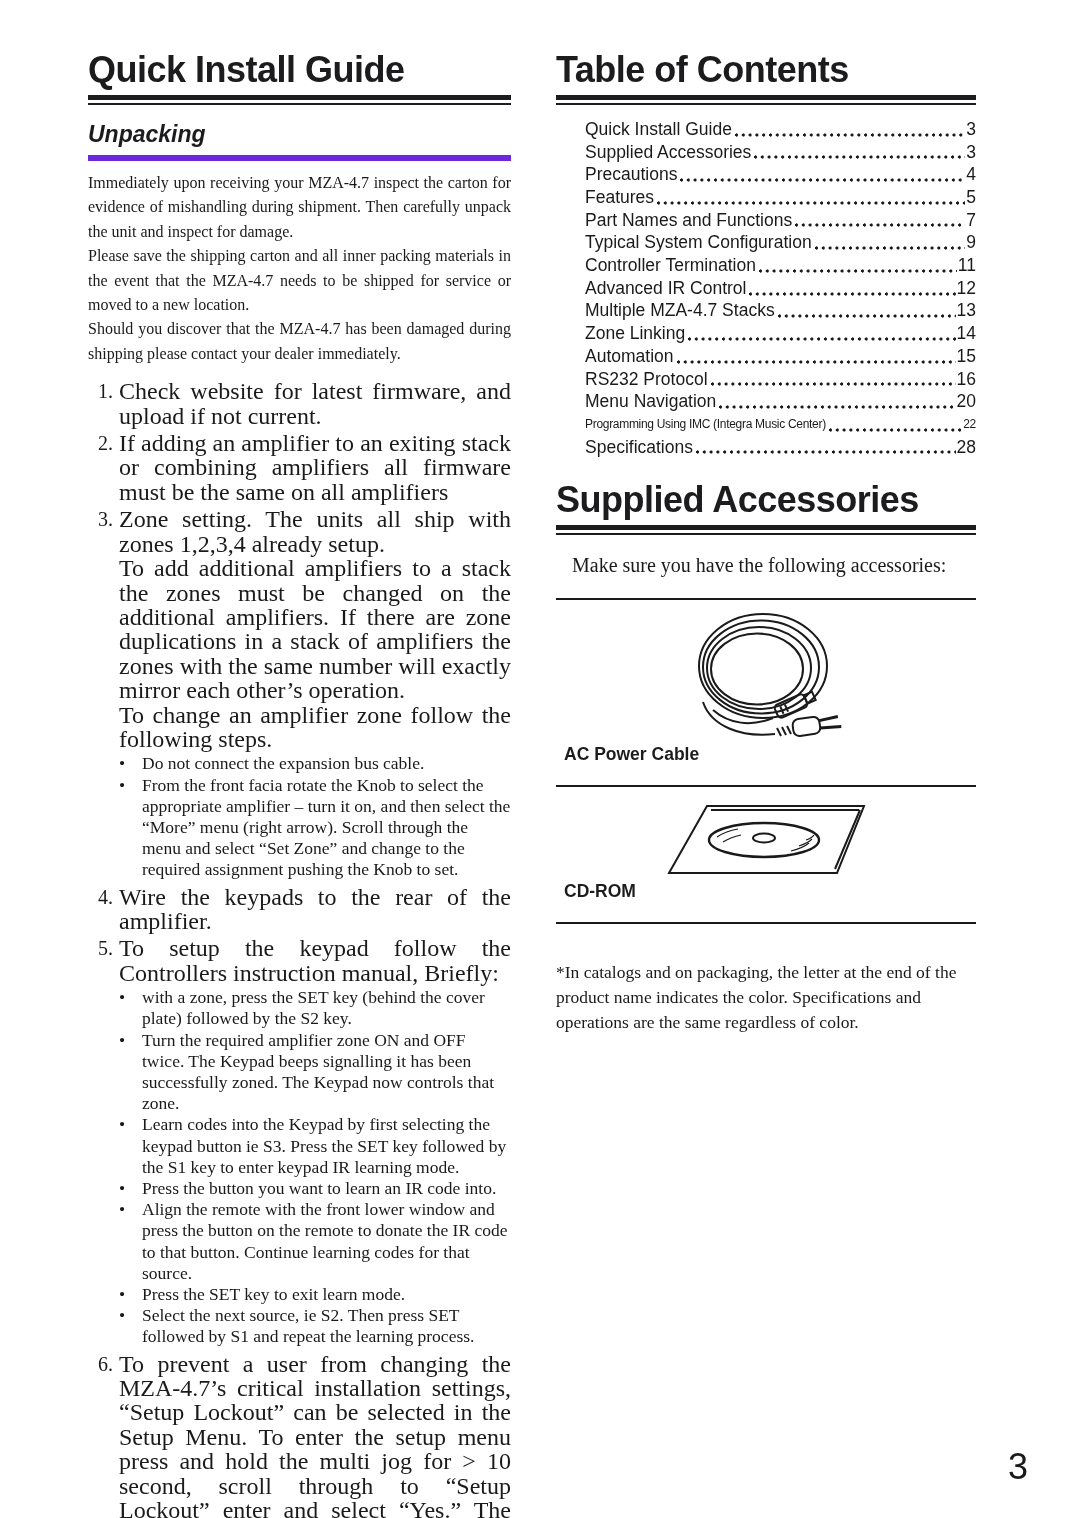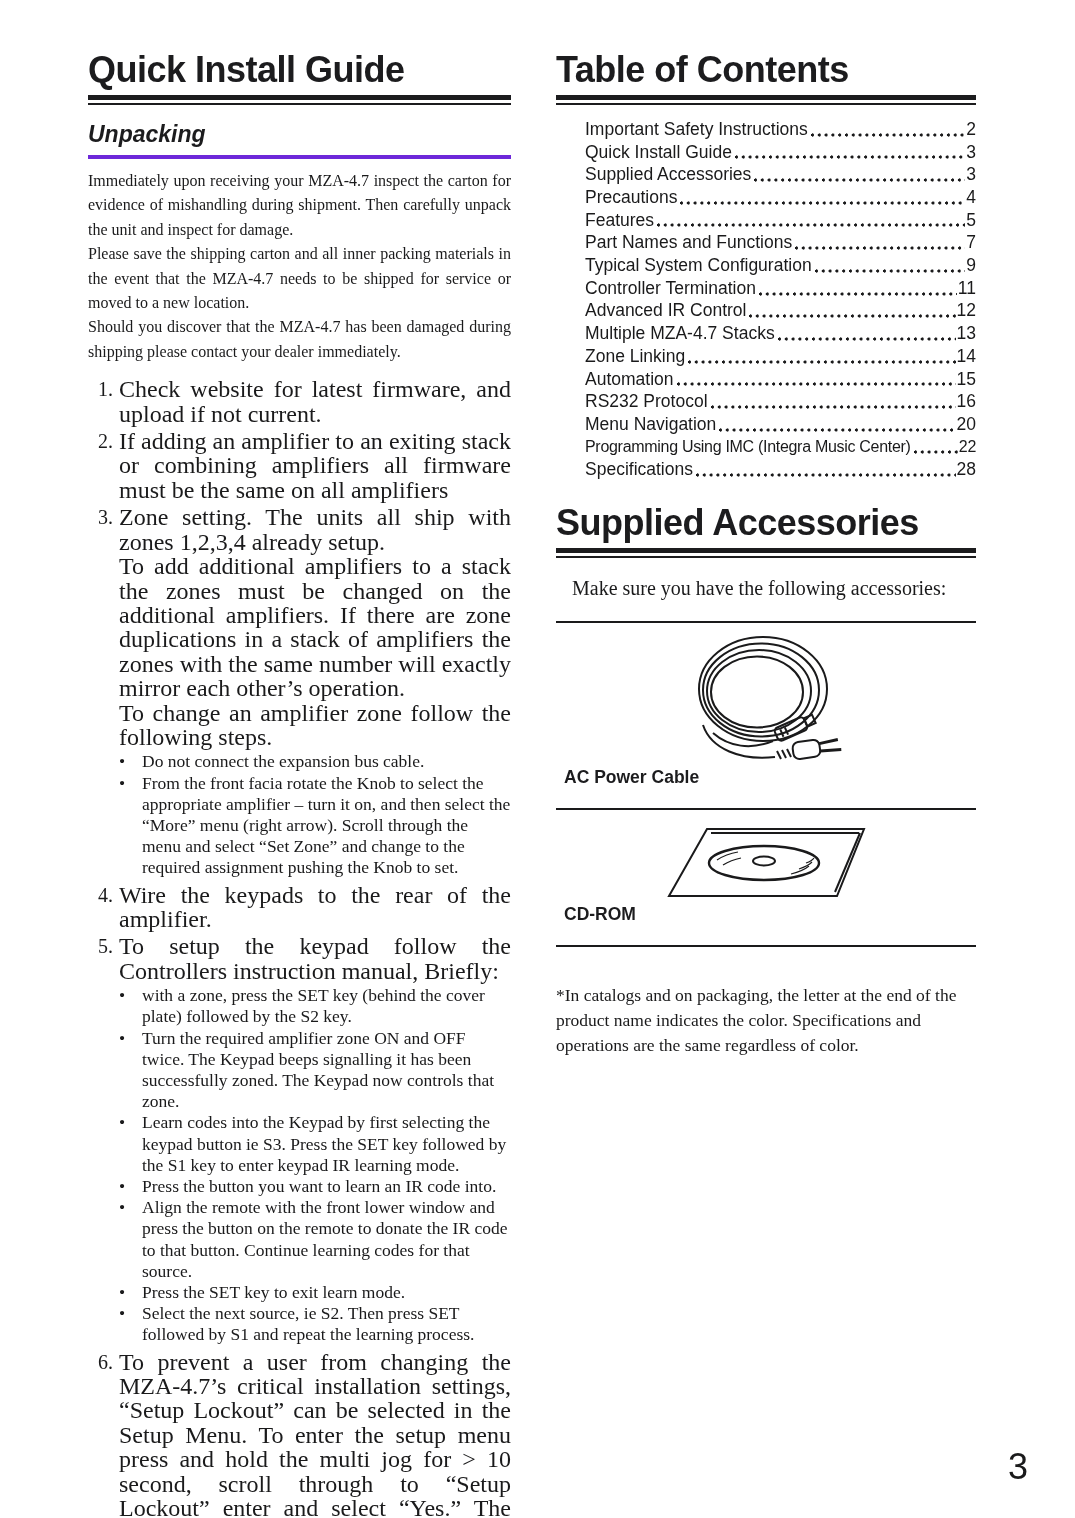--- a/index.html
+++ b/index.html
@@ -16,21 +16,21 @@
     margin:0; font-family:"Liberation Sans", sans-serif; font-weight:bold;
     font-size:36px; line-height:40px; letter-spacing:-0.5px; color:#1c1c1e;
   }
   .rule-double {
     height:3px; border-top:5px solid #1c1c1e; border-bottom:2px solid #1c1c1e;
     margin-top:5px;
   }
 
   
   .doc-h2 {
-    margin:16px 0 0; padding-bottom:8px; border-bottom:4px solid #6d28d9;
+    margin:16px 0 0; padding-bottom:8px; border-bottom:6px solid #6d28d9;
     font-family:"Liberation Sans", sans-serif; font-style:italic; font-weight:bold;
     font-size:23px; line-height:26px; color:#1c1c1e;
   }
   .intro-block { margin-top:10px; }
   .body-par { margin:0; font-size:16px; line-height:24.4px; text-align:justify; }
   .steps { margin-top:13px; }
   .step { display:flex; margin-top:3px; }
   .step-num {
     flex:0 0 31px; box-sizing:border-box; padding-left:10px;
     font-size:20px; line-height:24.4px;
@@ -42,21 +42,21 @@
   .bullet-glyph { flex:0 0 23px; }
   .bullet-text { flex:1 1 auto; min-width:0; text-align:left; }
 
   
   .toc-list { margin-top:13px; }
   .toc-row {
     display:flex; align-items:flex-end; padding-left:29px;
     font-family:"Liberation Sans", sans-serif; font-size:17.5px; line-height:22.7px;
     color:#1a1a1b; height:22.7px;
   }
-  .toc-row.tight { letter-spacing:-0.3px; font-size:16px; }
+  .toc-row.tight { letter-spacing:-0.3px; font-size:12px; }
   .toc-label { white-space:nowrap; }
   .toc-dots {
     flex:1 1 auto; min-width:8px; height:4px; margin:0 1px 4px 3px;
     background-image:radial-gradient(circle at 1.6px 2px, #1a1a1b 1.4px, transparent 1.8px);
     background-size:6.8px 4px; background-repeat:repeat-x;
   }
   .toc-page { white-space:nowrap; }
 
   
   .supplied-h1 { margin-top:22px; }
@@ -171,25 +171,20 @@
           </div>
         </div>
       </div>
   </div>
 
   <div class="col col-right">
     <h1 class="doc-h1">Table of Contents</h1>
     <div class="rule-double"></div>
     <div class="toc-list">
         <div class="toc-row">
-          <span class="toc-label">Important Safety Instructions</span>
-          <span class="toc-dots"></span>
-          <span class="toc-page">2</span>
-        </div>
-        <div class="toc-row">
           <span class="toc-label">Quick Install Guide</span>
           <span class="toc-dots"></span>
           <span class="toc-page">3</span>
         </div>
         <div class="toc-row">
           <span class="toc-label">Supplied Accessories</span>
           <span class="toc-dots"></span>
           <span class="toc-page">3</span>
         </div>
         <div class="toc-row">

